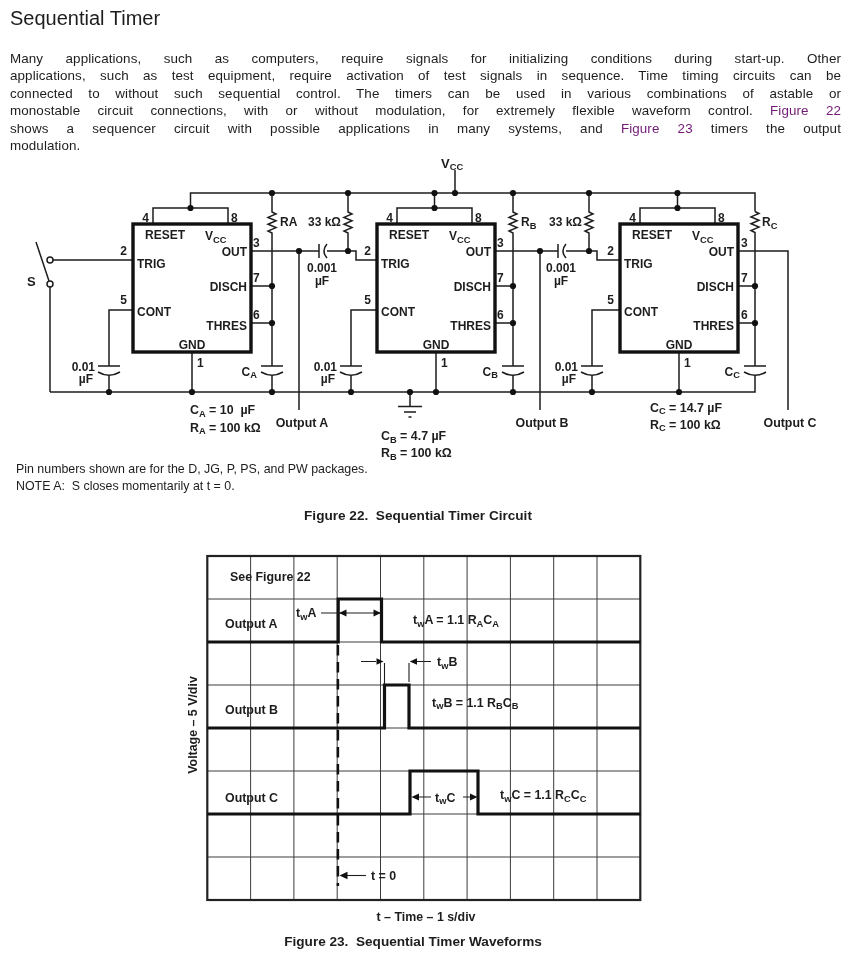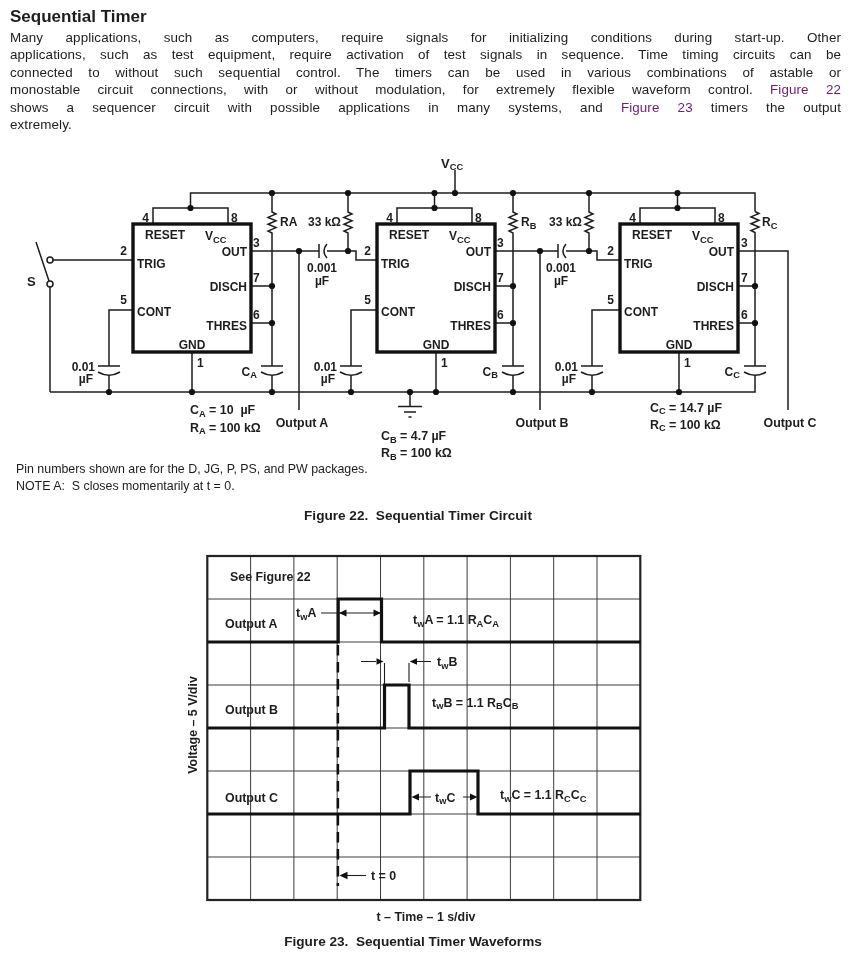--- a/index.html
+++ b/index.html
@@ -1,19 +1,19 @@
 <!DOCTYPE html>
 <html><head>
 <meta charset="utf-8">
 <style>
   html,body{margin:0;padding:0}
   body{width:850px;height:968px;background:#ffffff;position:relative;overflow:hidden;
        font-family:"Liberation Sans",sans-serif;color:#1d1d1d}
-  .title{position:absolute;left:10px;top:7px;font-size:17px;font-weight:bold}
-  .para{position:absolute;left:10px;top:29px;width:831px;font-size:13.4px;line-height:17.45px;letter-spacing:.1px}
+  .title{position:absolute;left:10px;top:7px;font-size:20px;font-weight:normal}
+  .para{position:absolute;left:10px;top:50px;width:831px;font-size:13.4px;line-height:17.45px;letter-spacing:.1px}
   .pline{text-align:justify}
   .jl{text-align-last:justify}
   .link{color:#701a75;cursor:pointer}
   svg{position:absolute;left:0;top:0}
   svg text{white-space:pre;fill:#1d1d1d;font-family:"Liberation Sans",sans-serif;font-size:12px;font-weight:bold}
   text.reg{font-weight:normal;font-size:12.4px}
   text.cap{font-size:13.6px}
   text.lbl{font-size:12.4px}
   text.big{font-size:13px}
   .sub{font-size:9.3px}
@@ -31,21 +31,21 @@
 </head>
 <body>
 
 <div class="title">Sequential Timer</div>
 <div class="para">
   <div class="pline jl"><span>Many applications, such as computers, require signals for initializing conditions during start-up. Other</span></div>
   <div class="pline jl"><span>applications, such as test equipment, require activation of test signals in sequence. Time timing circuits can be</span></div>
   <div class="pline jl"><span>connected to without such sequential control. The timers can be used in various combinations of astable or</span></div>
   <div class="pline jl"><span>monostable circuit connections, with or without modulation, for extremely flexible waveform control. </span><span class="link">Figure 22</span></div>
   <div class="pline jl"><span>shows a sequencer circuit with possible applications in many systems, and </span><span class="link">Figure 23</span><span> timers the output</span></div>
-  <div class="pline"><span>extremely.</span></div>
+  <div class="pline"><span>modulation.</span></div>
 </div>
 
 <svg style="top:150px" width="850" height="385" viewBox="0 150 850 385">
 
   <g>
     <path class="w" d="M190.5,208 V193 H755 V211.5"></path>
     <path class="w" d="M455,170 V193"></path>
     <path class="w" d="M50,392 H755 V375.5"></path>
     <path class="w" d="M50,287 V392"></path>
     <path class="w" d="M153,224 V208 H228 V224 M53,260 H133 M251,286 H272 M251,323 H272 M192,352 V392 M133,310 H109 V366 M109,375.5 V392"></path>

